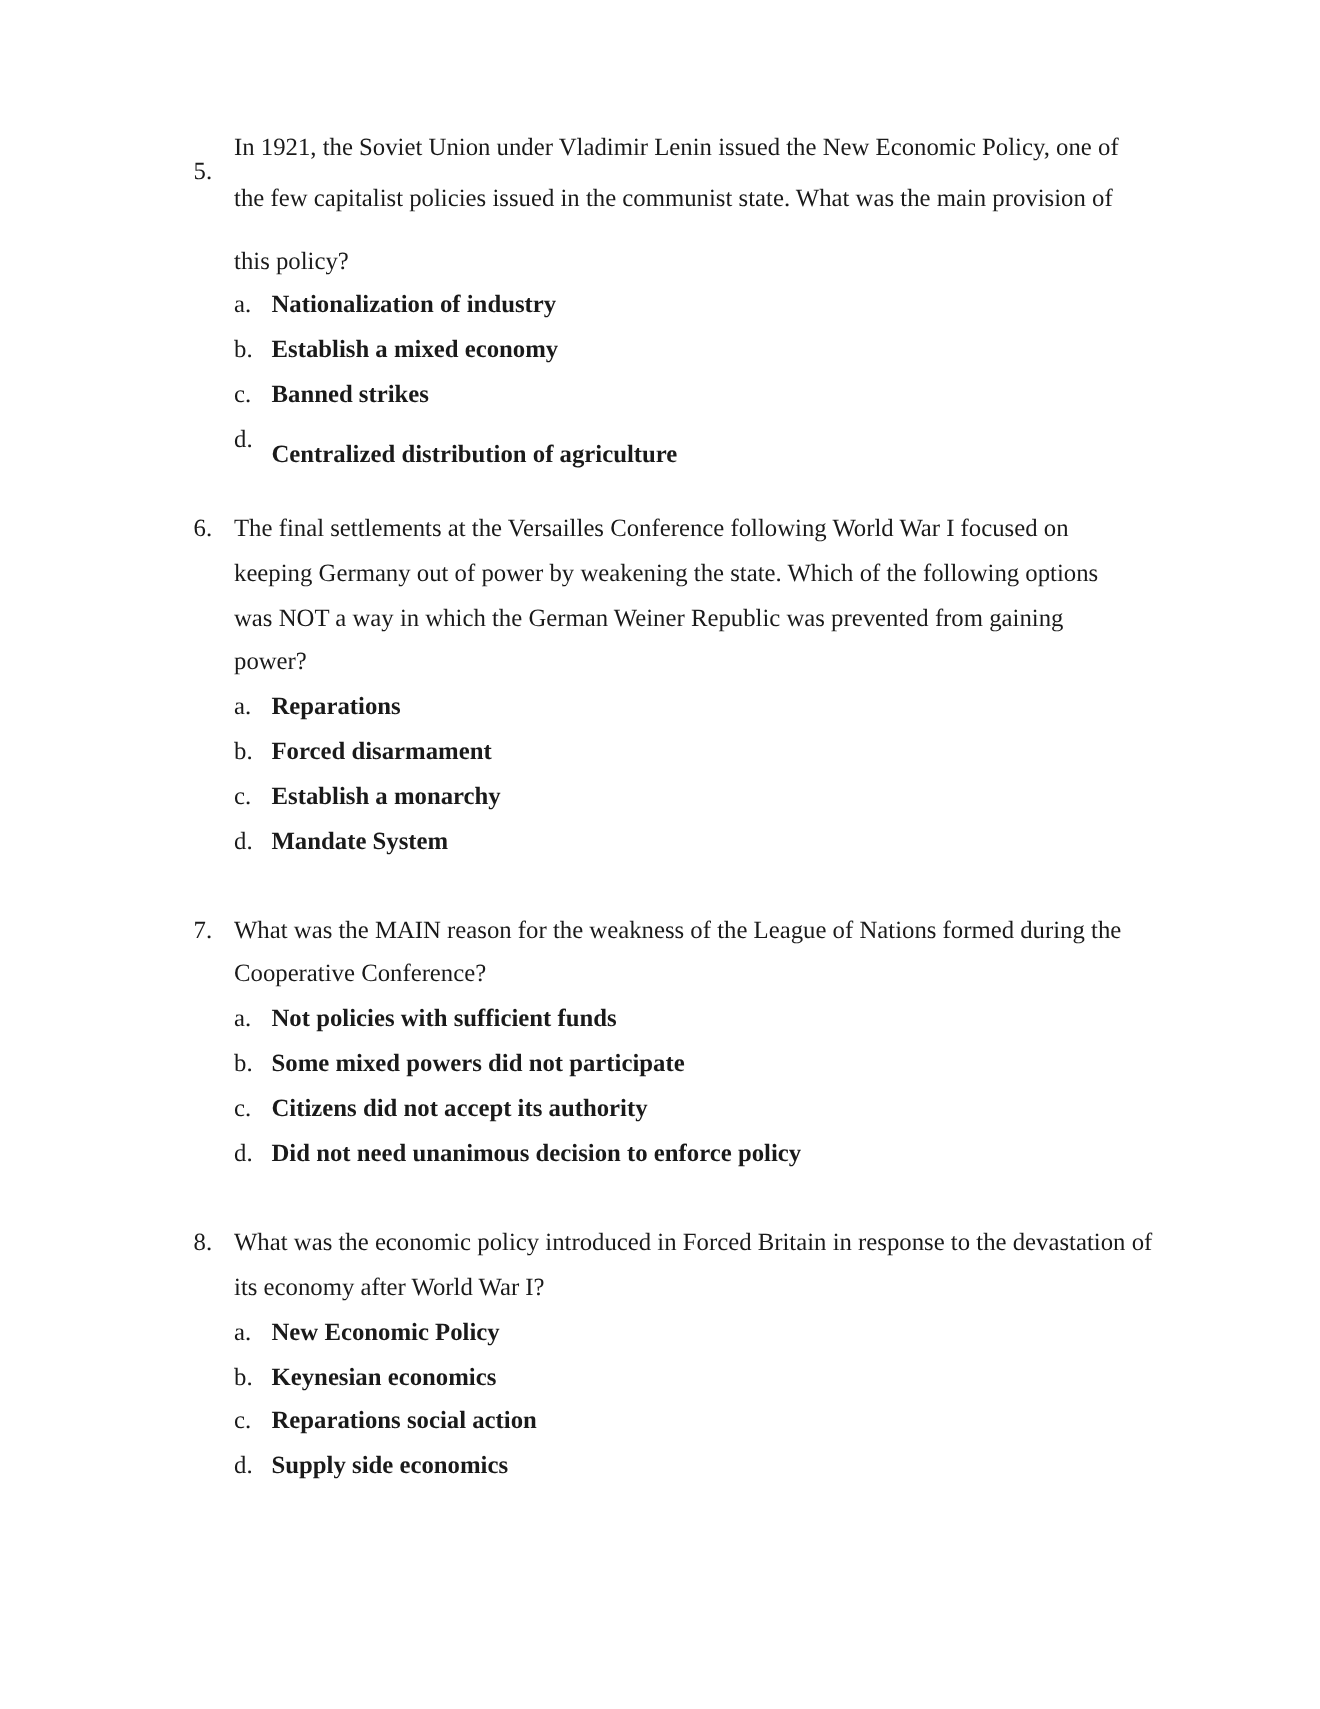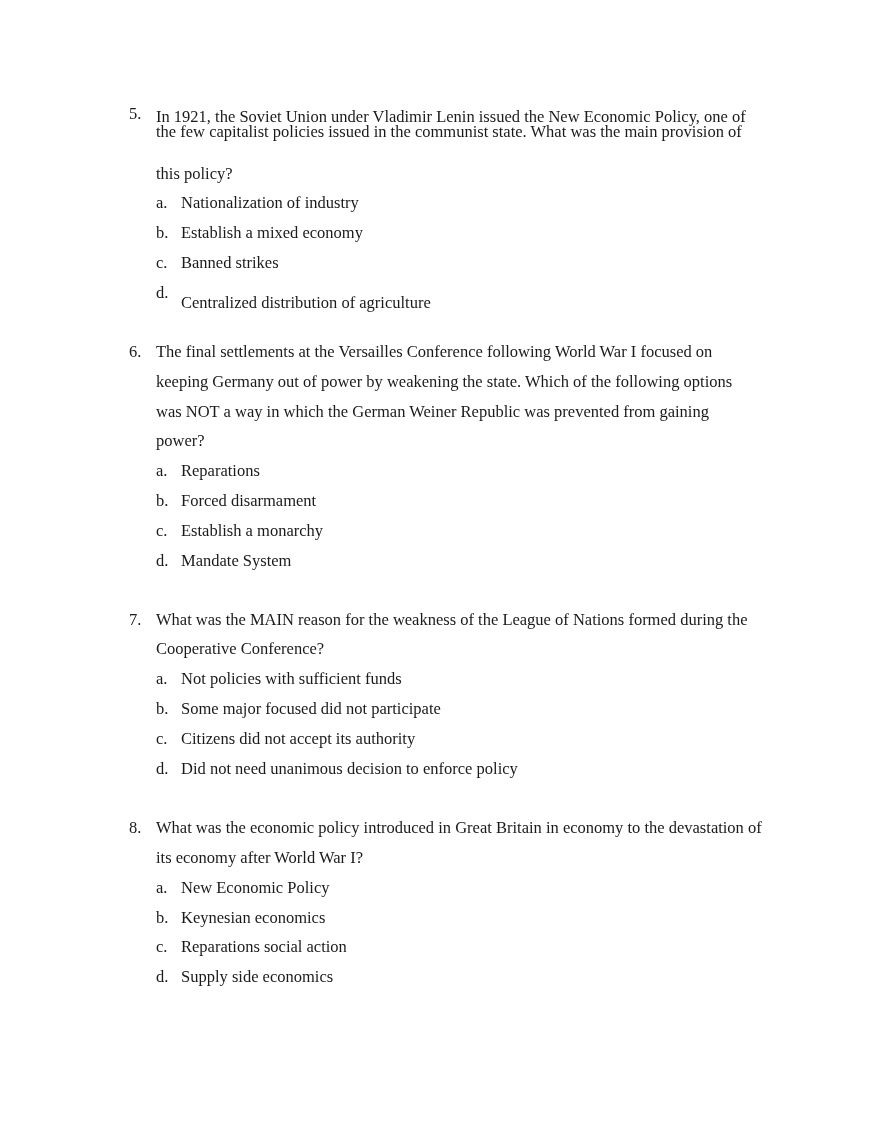--- a/index.html
+++ b/index.html
@@ -6,30 +6,30 @@
     body { width: 880px; height: 1139px; position: relative; overflow: hidden; }
     .page {
       position: absolute; left: 0; top: 0; width: 880px; height: 1139px;
       font-family: "Liberation Serif", serif; font-size: 16.5px; color: #1a1a1a;
     }
     .q { position: absolute; left: 0; width: 880px; }
     .line { position: absolute; white-space: nowrap; line-height: 20px; }
     .num { position: absolute; left: 129px; }
     .stem { left: 156px; }
     .opt-letter { position: absolute; left: 156px; }
-    .opt-text { position: absolute; left: 181px; }
+    .opt-text { position: absolute; left: 181px; font-weight: bold; }
   </style>
 </head>
 <body>
 
 <div class="page">
 
   <div class="q">
     <span class="line num" style="top:104px">5.</span>
-    <span class="line stem" style="top:107px">In 1921, the Soviet Union under Vladimir Lenin issued the New Economic Policy, one of</span>
+    <span class="line stem" style="top:88px">In 1921, the Soviet Union under Vladimir Lenin issued the New Economic Policy, one of</span>
     <span class="line stem" style="top:122px">the few capitalist policies issued in the communist state. What was the main provision of</span>
     <span class="line stem" style="top:164px">this policy?</span>
 
     <div>
       <span class="line opt-letter" style="top:193px">a.</span>
       <span class="line opt-text" style="top:193px">Nationalization of industry</span>
     </div>
     <div>
       <span class="line opt-letter" style="top:223px">b.</span>
       <span class="line opt-text" style="top:223px">Establish a mixed economy</span>
@@ -73,35 +73,35 @@
     <span class="line num" style="top:610px">7.</span>
     <span class="line stem" style="top:610px">What was the MAIN reason for the weakness of the League of Nations formed during the</span>
     <span class="line stem" style="top:639px">Cooperative Conference?</span>
 
     <div>
       <span class="line opt-letter" style="top:669px">a.</span>
       <span class="line opt-text" style="top:669px">Not policies with sufficient funds</span>
     </div>
     <div>
       <span class="line opt-letter" style="top:699px">b.</span>
-      <span class="line opt-text" style="top:699px">Some major focused did not participate</span>
+      <span class="line opt-text" style="top:699px">Some mixed powers did not participate</span>
     </div>
     <div>
       <span class="line opt-letter" style="top:729px">c.</span>
       <span class="line opt-text" style="top:729px">Citizens did not accept its authority</span>
     </div>
     <div>
       <span class="line opt-letter" style="top:759px">d.</span>
       <span class="line opt-text" style="top:759px">Did not need unanimous decision to enforce policy</span>
     </div>
   </div>
 
   <div class="q">
     <span class="line num" style="top:818px">8.</span>
-    <span class="line stem" style="top:818px">What was the economic policy introduced in Great Britain in economy to the devastation of</span>
+    <span class="line stem" style="top:818px">What was the economic policy introduced in Forced Britain in response to the devastation of</span>
     <span class="line stem" style="top:848px">its economy after World War I?</span>
 
     <div>
       <span class="line opt-letter" style="top:878px">a.</span>
       <span class="line opt-text" style="top:878px">New Economic Policy</span>
     </div>
     <div>
       <span class="line opt-letter" style="top:908px">b.</span>
       <span class="line opt-text" style="top:908px">Keynesian economics</span>
     </div>

